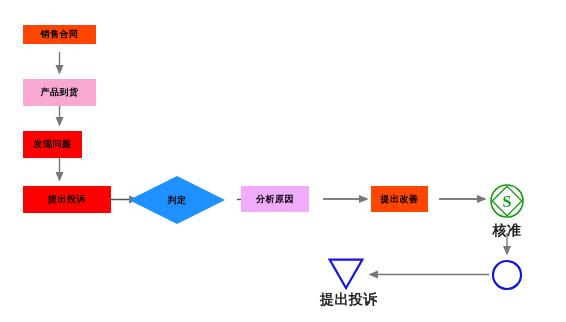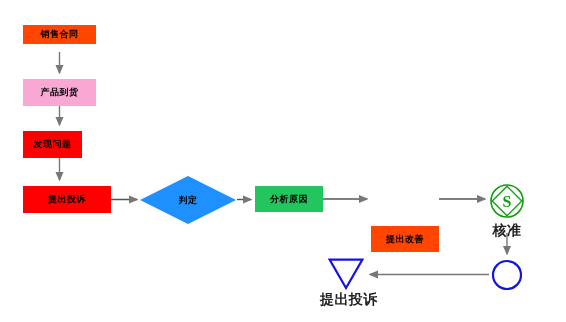--- a/index.html
+++ b/index.html
@@ -83,34 +83,34 @@
   </div>
 
   <div class="node proc" style="left:23px; top:131px; width:59px; height:27px; background:#ff0000;">
     <span>发现问题</span>
   </div>
 
   <div class="node proc" style="left:23px; top:186px; width:88px; height:27px; background:#ff0000;">
     <span>提出投诉</span>
   </div>
 
-  <div class="diamond-box" style="left:140px; top:176px; width:96px; height:48px;font-family:Liberation Serif, serif;">
+  <div class="diamond-box" style="left:129px; top:176px; width:96px; height:48px;font-family:Liberation Serif, serif;">
     <svg width="96" height="48" viewBox="0 0 96 48" xmlns="http://www.w3.org/2000/svg">
       <polygon points="48,0 96,24 48,48 0,24" fill="#1e90ff"></polygon>
     </svg>
     <div class="node proc" style="left:0; top:0; width:96px; height:48px;">
       <span>判定</span>
     </div>
   </div>
 
-  <div class="node proc" style="left:255px; top:186px; width:68px; height:26px; background:#22c55e;">
+  <div class="node proc" style="left:241px; top:186px; width:68px; height:26px; background:#f0abfc;">
     <span>分析原因</span>
   </div>
 
-  <div class="node proc" style="left:371px; top:186px; width:68px; height:26px; background:#ff4500;margin-top:40px;">
+  <div class="node proc" style="left:371px; top:186px; width:57px; height:26px; background:#ff4500;">
     <span>提出改善</span>
   </div>
 
   <div class="diamond-box" style="left:489px; top:183px; width:36px; height:36px;">
     <svg width="36" height="36" viewBox="0 0 36 36" xmlns="http://www.w3.org/2000/svg">
       <circle cx="18" cy="18" r="16" fill="none" stroke="#109c10" stroke-width="1.6"></circle>
       <polygon points="18,3.2 32.8,18 18,32.8 3.2,18" fill="none" stroke="#109c10" stroke-width="1.3"></polygon>
       <text x="18" y="23.5" font-family="'Liberation Serif', serif" font-size="16" font-weight="bold" fill="#109c10" text-anchor="middle">S</text>
     </svg>
   </div>

